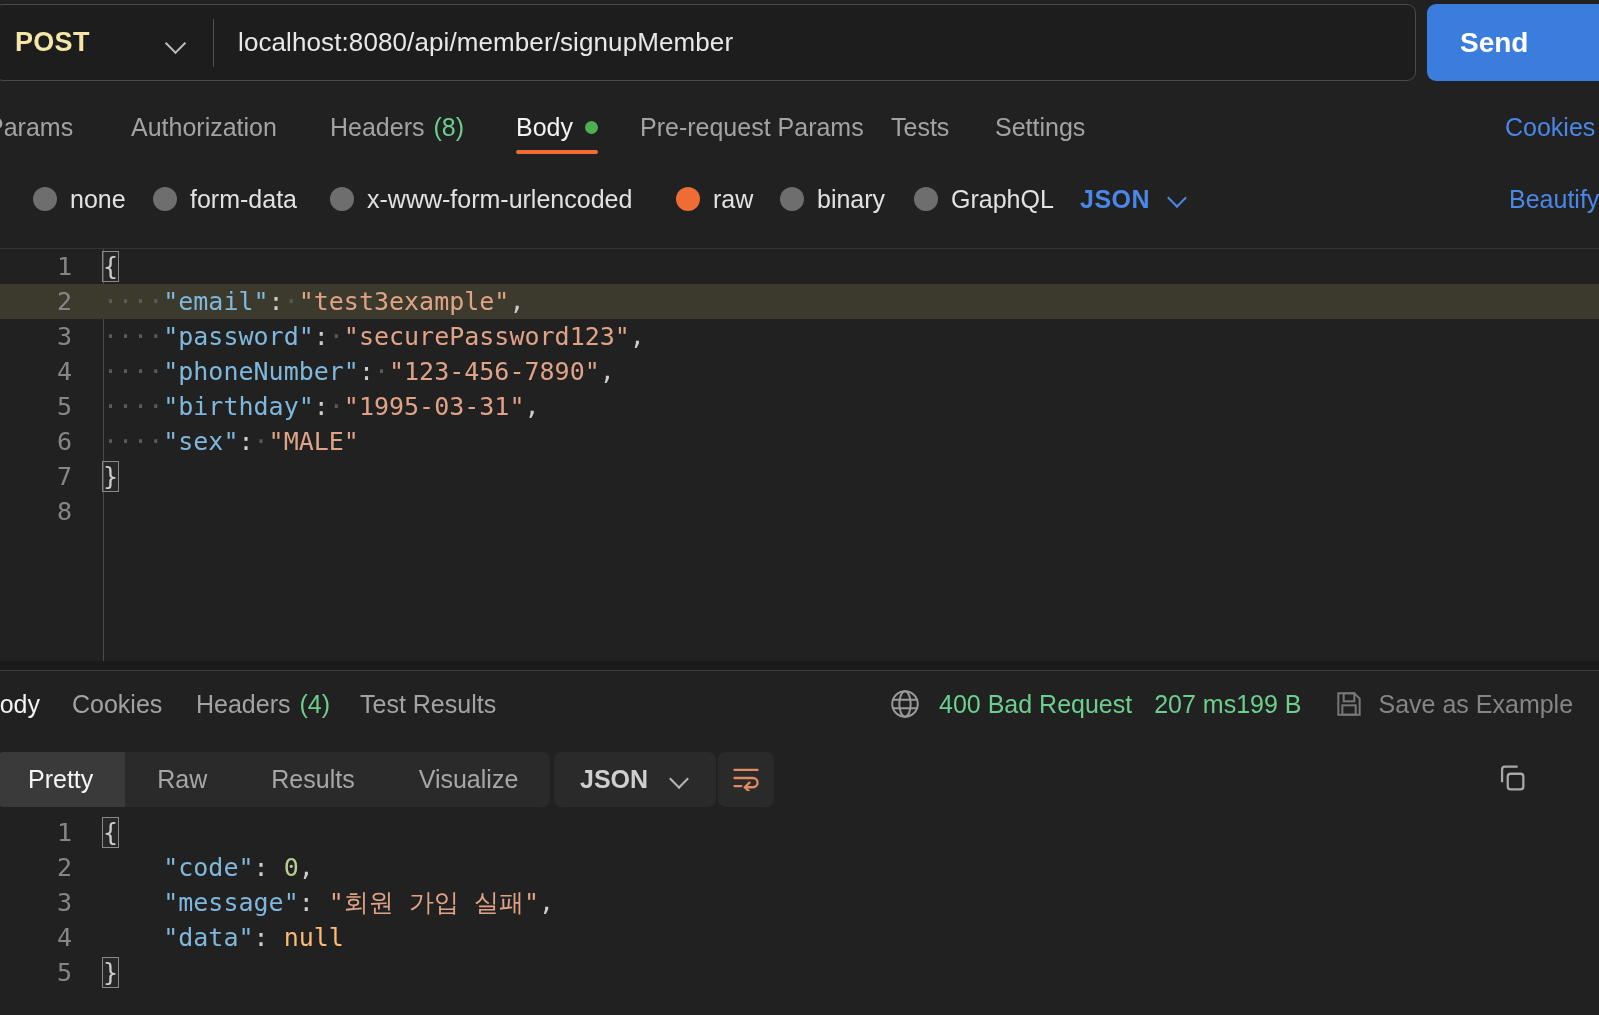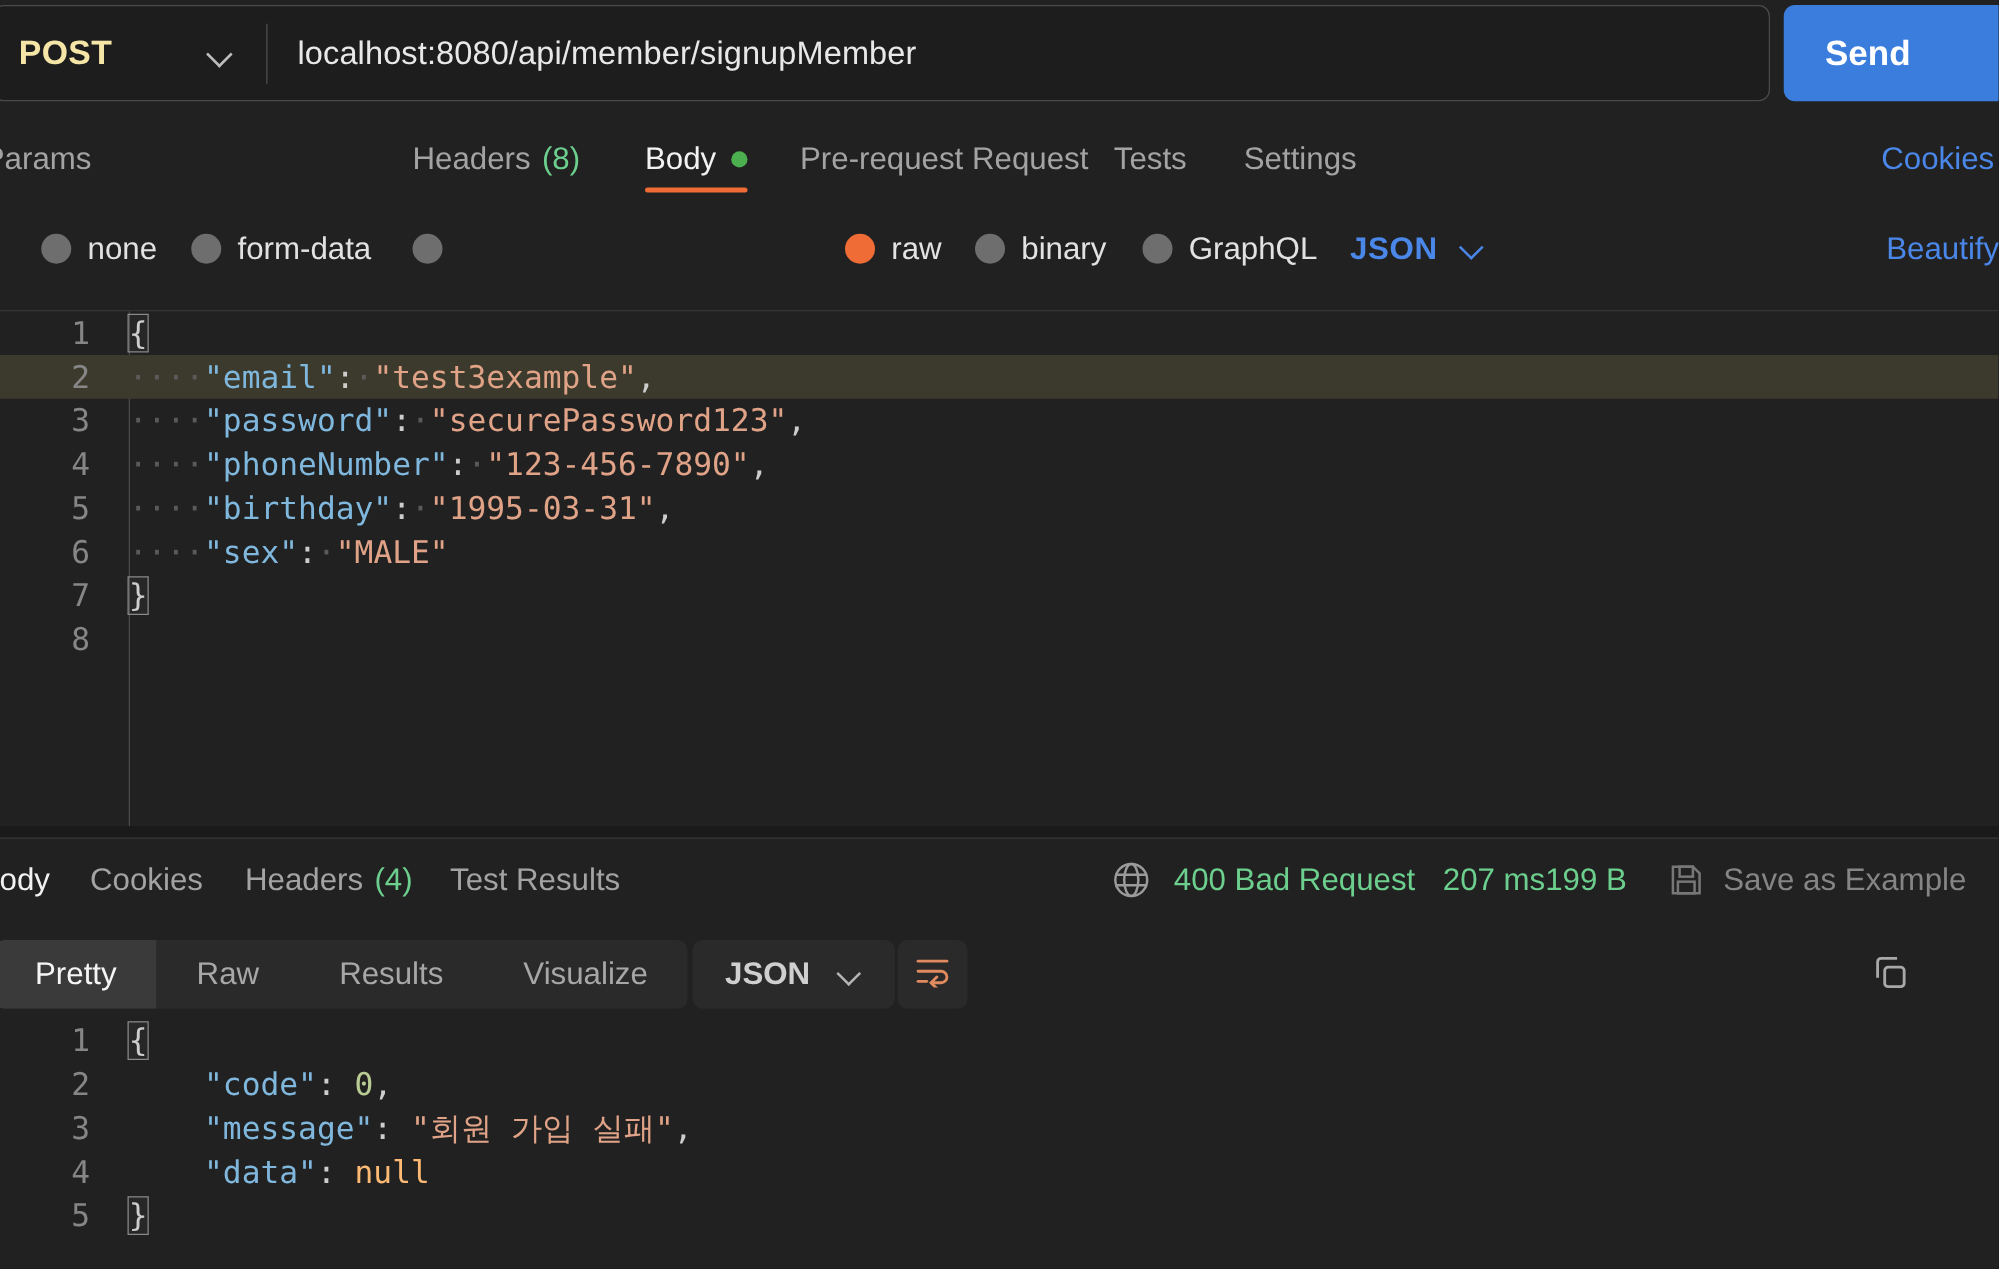--- a/index.html
+++ b/index.html
@@ -387,31 +387,34 @@
       <div class="vdiv"></div>
       <input class="url-input" type="text" value="localhost:8080/api/member/signupMember" style="">
     </div>
     <button class="send-btn">Send</button>
   </div>
 
   <div class="req-tabs">
     <div class="tab" style="left:-13px">
         <span>Params</span>
       </div>
+    <div class="tab" style="left:131px">
+        <span>Authorization</span>
+      </div>
     <div class="tab" style="left:330px">
         <span>Headers</span>
         <span class="count">(8)</span>
       </div>
     <div class="tab active" style="left:516px">
         <span>Body</span>
         <span class="green-dot"></span>
         <span class="ul"></span>
       </div>
     <div class="tab" style="left:640px">
-        <span>Pre-request Request</span>
+        <span>Pre-request Params</span>
       </div>
     <div class="tab" style="left:891px">
         <span>Tests</span>
       </div>
     <div class="tab" style="left:995px">
         <span>Settings</span>
       </div>
     <div class="link-blue" style="left:1505px; top:18px">Cookies</div>
   </div>
 
@@ -419,20 +422,21 @@
     <div class="radio-item" style="left:16px">
         <span class="radio-dot"></span>
         <span class="radio-label">none</span>
       </div>
     <div class="radio-item" style="left:136px">
         <span class="radio-dot"></span>
         <span class="radio-label">form-data</span>
       </div>
     <div class="radio-item" style="left:313px">
         <span class="radio-dot"></span>
+        <span class="radio-label">x-www-form-urlencoded</span>
       </div>
     <div class="radio-item sel" style="left:659px">
         <span class="radio-dot"></span>
         <span class="radio-label">raw</span>
       </div>
     <div class="radio-item" style="left:763px">
         <span class="radio-dot"></span>
         <span class="radio-label">binary</span>
       </div>
     <div class="radio-item" style="left:897px">

